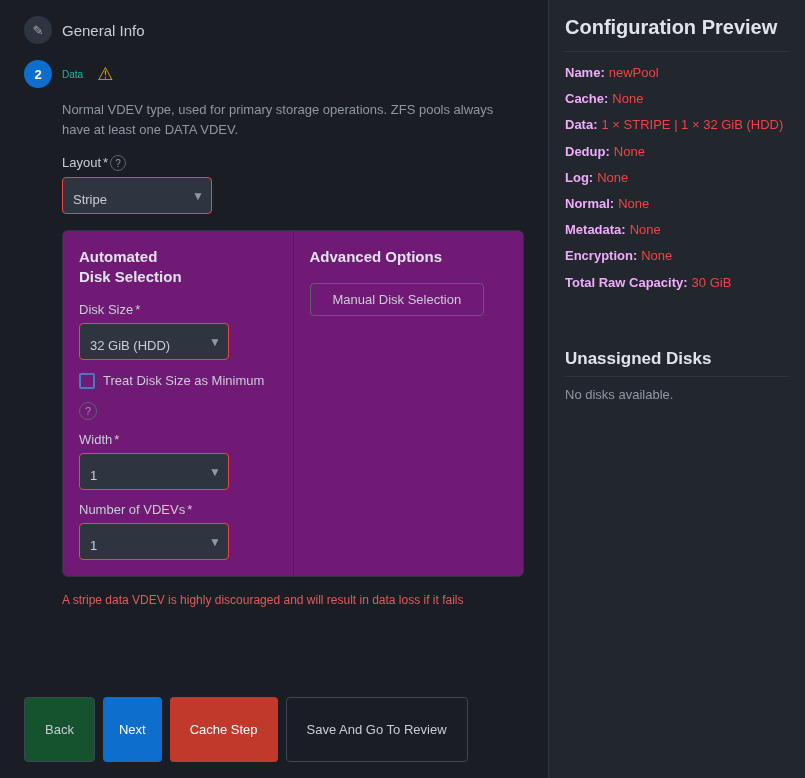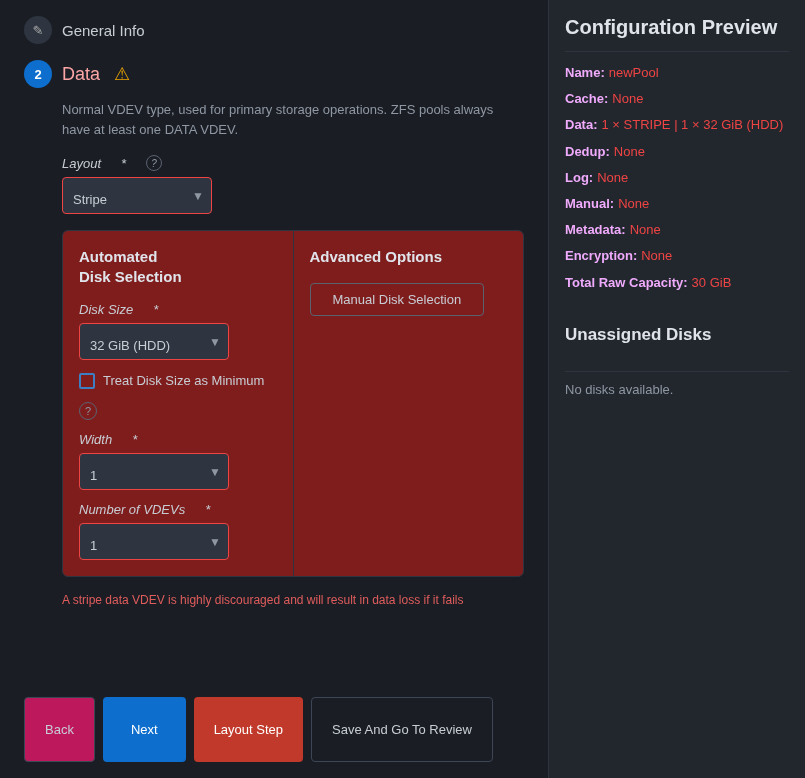--- a/index.html
+++ b/index.html
@@ -18,21 +18,21 @@
       display: flex;
       flex-direction: column;
     }
     .right-panel {
       flex: 0 0 257px;
       background: #22272e;
       border-left: 1px solid #2e3540;
       padding: 16px;
       display: flex;
       flex-direction: column;
-      gap: 25px;
+      gap: 16px;
     }
 
     
     .step-header {
       display: flex;
       align-items: center;
       gap: 10px;
       margin-bottom: 16px;
     }
     .step-icon-edit {
@@ -59,22 +59,22 @@
     .step-number {
       width: 28px; height: 28px;
       background: #0d6ece;
       border-radius: 50%;
       display: flex; align-items: center; justify-content: center;
       color: #fff;
       font-size: 13px;
       font-weight: bold;
     }
     .step2-title {
-      font-size: 18px;
-      color: #fca5a5;
+      font-size: 10px;
+      color: #14b8a6;
     }
     .warning-icon {
       color: #f0a500;
       font-size: 18px;
       margin-left: 4px;
     }
     .step2-description {
       color: #8f97a3;
       font-size: 13px;
       line-height: 1.5;
@@ -85,23 +85,22 @@
     
     .field-group {
       padding-left: 38px;
       margin-bottom: 16px;
     }
     .field-label {
       font-size: 13px;
       color: #c8cdd4;
       margin-bottom: 6px;
       display: flex;
-      align-items: flex-end;
-      gap: 20px;
-      font-style: italic;
+      align-items: flex-start;
+      gap: 2px;
     }
     .field-label .required { color: #c8cdd4; }
     .help-icon {
       width: 16px; height: 16px;
       border-radius: 50%;
       border: 1px solid #5a6270;
       display: inline-flex; align-items: center; justify-content: center;
       font-size: 10px;
       color: #8f97a3;
       cursor: pointer;
@@ -125,21 +124,21 @@
       position: absolute;
       right: 8px; top: 50%;
       transform: translateY(-50%);
       pointer-events: none;
       color: #8f97a3;
       font-size: 12px;
     }
 
     
     .options-card {
-      background: #7f1d1d;
+      background: #701a75;
       border: 1px solid #2e3540;
       border-radius: 6px;
       margin-left: 38px;
       display: flex;
       overflow: hidden;
     }
     .automated-section {
       flex: 1;
       padding: 16px;
       border-right: 1px solid #2e3540;
@@ -201,33 +200,33 @@
     }
 
     
     .action-buttons {
       display: flex;
       gap: 8px;
       margin-top: auto;
       padding-top: 16px;
     }
     .btn-back {
-      background: #be185d;
+      background: #14532d;
       border: 1px solid #3d4656;
       color: #c8cdd4;
       padding: 8px 20px;
       border-radius: 4px;
       cursor: pointer;
       font-size: 13px;
     }
     .btn-next {
       background: #0d6ece;
       border: none;
       color: #fff;
-      padding: 8px 28px;
+      padding: 8px 16px;
       border-radius: 4px;
       cursor: pointer;
       font-size: 13px;
     }
     .btn-reset {
       background: #c0392b;
       border: none;
       color: #fff;
       padding: 8px 20px;
       border-radius: 4px;
@@ -265,22 +264,23 @@
       flex-shrink: 0;
     }
     .config-val {
       color: #ef4444;
     }
     .unassigned-title {
       font-size: 17px;
       font-weight: 600;
       color: #e0e4ea;
       margin-bottom: 10px;
-      padding-bottom: 26px;
+      padding-bottom: 7px;
       border-bottom: 1px solid #2e3540;
+      margin-top: 33px;
     }
     .no-disks {
       color: #8f97a3;
       font-size: 13px;
     }
     .help-circle {
       display: inline-flex;
       width: 18px; height: 18px;
       border-radius: 50%;
       border: 1px solid #5a6270;
@@ -398,21 +398,21 @@
       <button class="manual-btn">Manual Disk Selection</button>
     </div>
 
   </div>
 
   <p class="stripe-warning">A stripe data VDEV is highly discouraged and will result in data loss if it fails</p>
 
   <div class="action-buttons">
     <button class="btn-back">Back</button>
     <button class="btn-next">Next</button>
-    <button class="btn-reset">Layout Step</button>
+    <button class="btn-reset">Cache Step</button>
     <button class="btn-save">Save And Go To Review</button>
   </div>
 
 </div>
 
 <div class="right-panel">
 
   <div>
     <div class="config-preview-title">Configuration Preview</div>
     <div style="margin-top:12px;">
@@ -430,21 +430,21 @@
       </div>
       <div class="config-row">
         <span class="config-key">Dedup:</span>
         <span class="config-val">None</span>
       </div>
       <div class="config-row">
         <span class="config-key">Log:</span>
         <span class="config-val">None</span>
       </div>
       <div class="config-row">
-        <span class="config-key">Manual:</span>
+        <span class="config-key">Normal:</span>
         <span class="config-val">None</span>
       </div>
       <div class="config-row">
         <span class="config-key">Metadata:</span>
         <span class="config-val">None</span>
       </div>
       <div class="config-row">
         <span class="config-key">Encryption:</span>
         <span class="config-val">None</span>
       </div>

